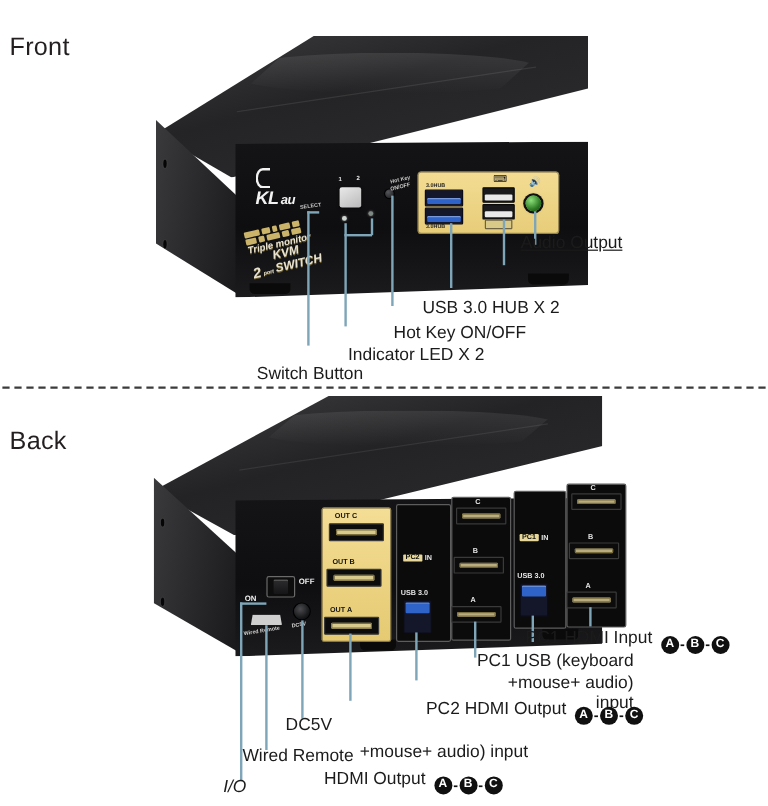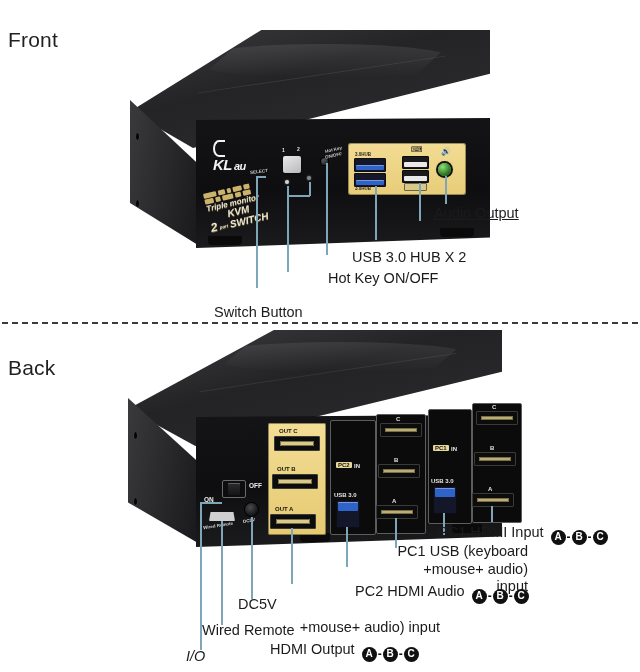--- a/index.html
+++ b/index.html
@@ -204,23 +204,24 @@
   <div class="lead h" style="left:287px;top:195px;width:23px;"></div>
 
   <div class="lead v" style="left:326px;top:163px;height:92px;"></div>
 
   <div class="lead v" style="left:375px;top:186px;height:54px;"></div>
 
   <div class="lead v" style="left:419px;top:183px;height:38px;"></div>
 
   <div class="lead v" style="left:445px;top:176px;height:28px;"></div>
 
-  <div class="lbl" style="left:434px;top:205px;text-decoration:underline;">Audio Output</div>
+  <div class="lbl" style="left:434px;top:195px;text-decoration:underline;">Audio Output</div>
   <div class="lbl" style="left:352px;top:249px;">USB 3.0 HUB X 2</div>
   <div class="lbl" style="left:328px;top:270px;">Hot Key ON/OFF</div>
+  <div class="lbl" style="left:290px;top:288px;">Indicator LED X 2</div>
   <div class="lbl" style="left:214px;top:304px;">Switch Button</div>
 
   <div class="divider" style="top:322px;"></div>
 
   <div class="sec-title" style="left:8px;top:356px;">Back</div>
 
   <div class="device">
 
     <div class="dev-top" style="left:128px;top:330px;width:374px;height:116px;
                 clip-path:polygon(39% 0%, 100% 0%, 100% 36%, 18% 100%, 0% 68%);
@@ -335,21 +336,21 @@
         <b>C</b>
     </span>
   </div>
 
   <div class="lbl two" style="left:388px;top:543px;width:140px;">
     <span>PC1 USB (keyboard</span><br>
     <span>+mouse+ audio) input</span>
   </div>
 
   <div class="lbl" style="left:355px;top:583px;">
-    <span>PC2 HDMI Audio</span>
+    <span>PC2 HDMI Output</span>
     <span class="abc">
       <b>A</b>
         <i>-</i>
         <b>B</b>
         <i>-</i>
         <b>C</b>
     </span>
   </div>
 
   <div class="lbl two" style="left:290px;top:601px;width:150px;">

